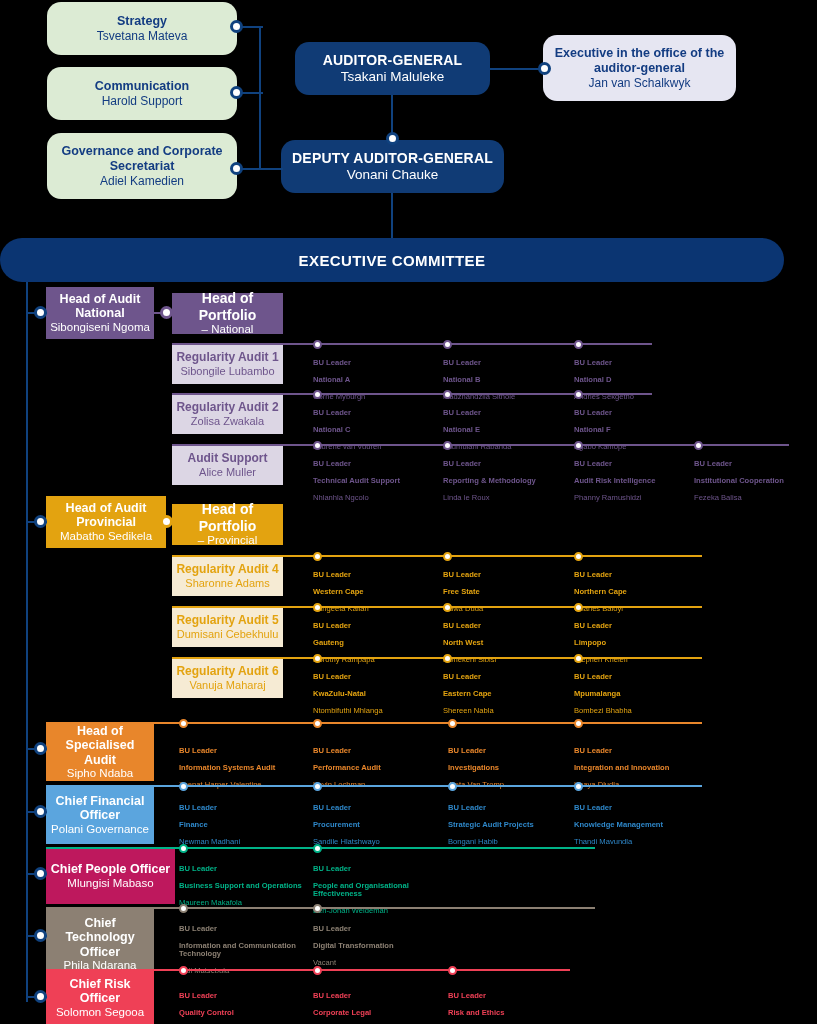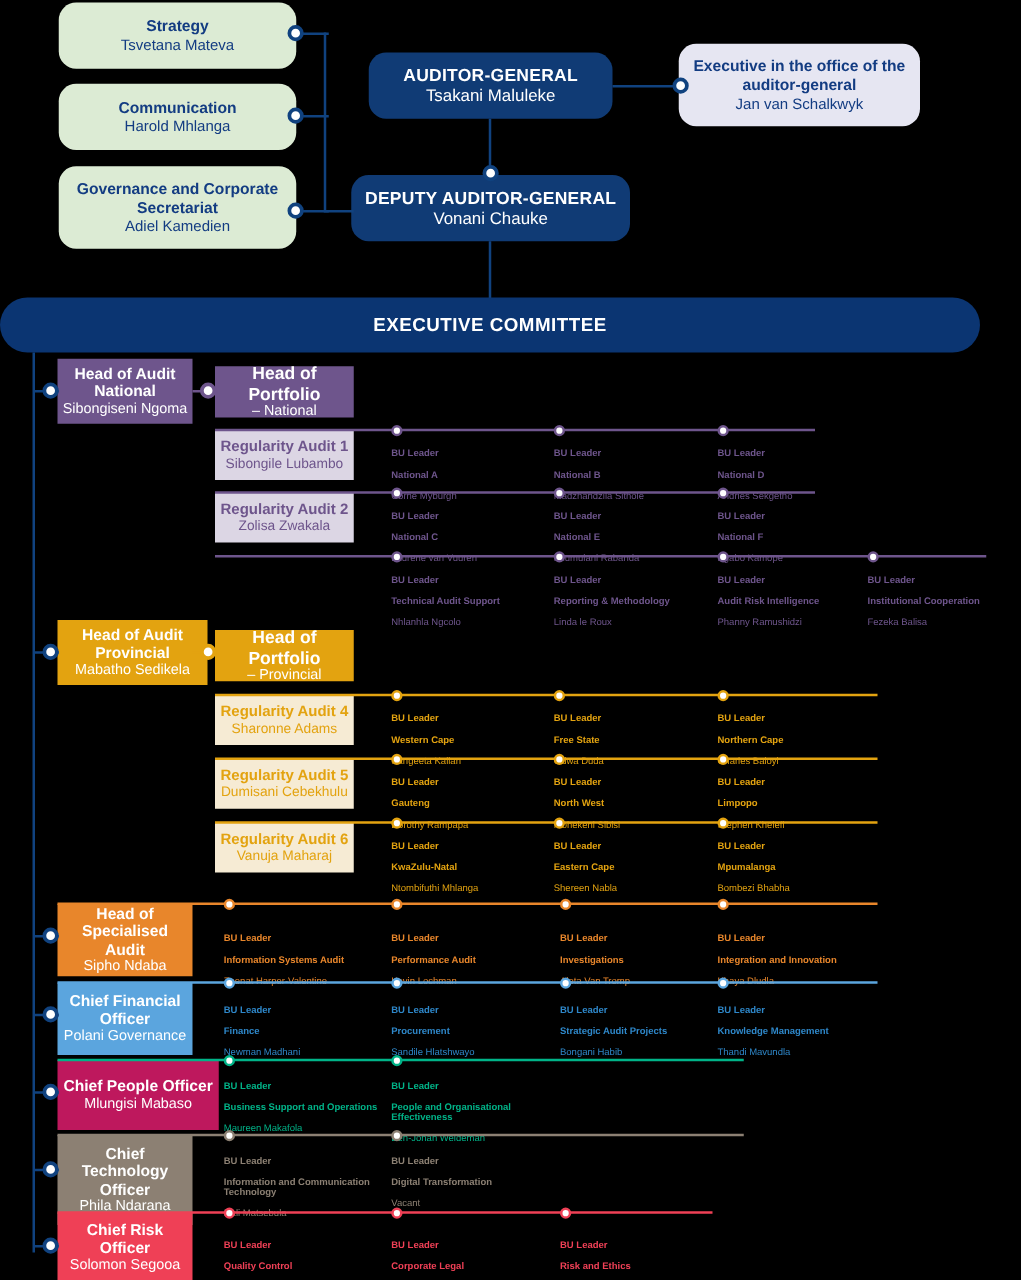--- a/index.html
+++ b/index.html
@@ -115,21 +115,21 @@
 
 <div id="stage">
 
   <div class="abs pill green-box" style="left:47px; top:2px; width:190px; height:53px;">
     <div class="t1">Strategy</div>
     <div class="t2">Tsvetana Mateva</div>
   </div>
 
   <div class="abs pill green-box" style="left:47px; top:67px; width:190px; height:53px;">
     <div class="t1">Communication</div>
-    <div class="t2">Harold Mhlanga</div>
+    <div class="t2">Harold Support</div>
   </div>
 
   <div class="abs pill green-box" style="left:47px; top:133px; width:190px; height:66px;">
     <div class="t1">Governance and Corporate Secretariat</div>
     <div class="t2">Adiel Kamedien</div>
   </div>
 
   <div class="abs pill navy-box" style="left:295px; top:42px; width:195px; height:53px;">
     <div class="t1">AUDITOR-GENERAL</div>
     <div class="t2">Tsakani Maluleke</div>
@@ -224,20 +224,24 @@
     <span class="lbl">BU Leader</span>
     <span class="unit">National E</span>
     <span class="person">Fhumulani Rabanda</span>
   </div>
   <div class="abs bu" style="left:574px; top:400px; width:125px; color:#6E558C;">
     <span class="lbl">BU Leader</span>
     <span class="unit">National F</span>
     <span class="person">Kgabo Kamope</span>
   </div>
 
+  <div class="abs regbox" style="left:172px; top:445px; width:111px; height:40px; background:#DCD6E4; color:#6E558C;">
+    <div class="t1">Audit Support</div>
+    <div class="t2">Alice Muller</div>
+  </div>
   <div class="abs hline" style="left:172px; top:444px; width:617px; background:#6E558C;"></div>
   <div class="abs node-sm" style="left:313px; top:441px; background:#fff; border:2px solid #6E558C;"></div>
   <div class="abs node-sm" style="left:443px; top:441px; background:#fff; border:2px solid #6E558C;"></div>
   <div class="abs node-sm" style="left:574px; top:441px; background:#fff; border:2px solid #6E558C;"></div>
   <div class="abs node-sm" style="left:694px; top:441px; background:#fff; border:2px solid #6E558C;"></div>
   <div class="abs bu" style="left:313px; top:451px; width:126px; color:#6E558C;">
     <span class="lbl">BU Leader</span>
     <span class="unit">Technical Audit Support</span>
     <span class="person">Nhlanhla Ngcolo</span>
   </div>

